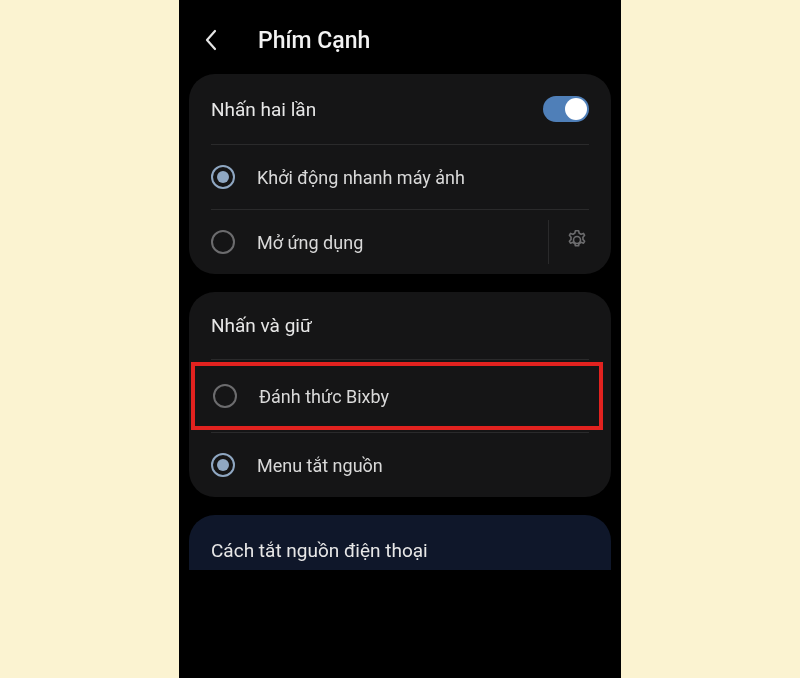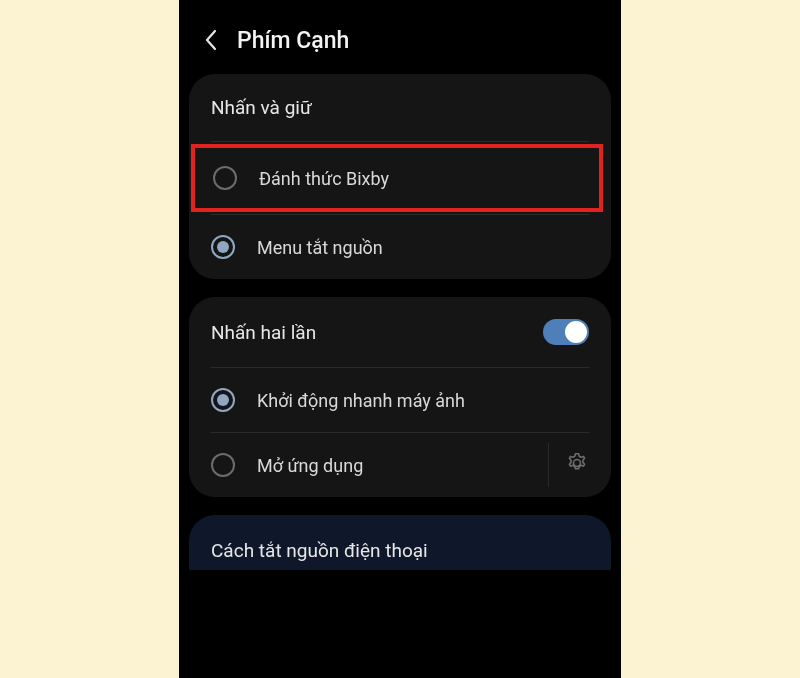--- a/index.html
+++ b/index.html
@@ -17,20 +17,21 @@
     background: #000000;
     margin-top: 0;
     padding-top: 6px;
   }
 
   .header {
     display: flex;
     align-items: center;
     height: 68px;
     padding: 0 16px 0 24px;
+    gap: 21px;
   }
   .back-icon {
     color: #e5e5e5;
     margin-right: 18px;
     display: flex;
     align-items: center;
   }
   .page-title {
     color: #f3f3f3;
     font-size: 23px;
@@ -153,42 +154,20 @@
 
 <div class="phone">
 
   <div class="header">
     <span class="back-icon">
       <svg width="16" height="24" viewBox="0 0 16 24">
         <polyline points="12,3 4,12 12,21" fill="none" stroke="currentColor" stroke-width="2.2" stroke-linecap="round" stroke-linejoin="round"></polyline>
       </svg>
     </span>
     <div class="page-title">Phím Cạnh</div>
-  </div>
-
-  <div class="card">
-    <div class="section-header">
-      <div class="section-title">Nhấn và giữ</div>
-    </div>
-    <div class="thin-sep"></div>
-
-    <div class="highlight-box">
-      <div class="option-row">
-        <div class="radio"></div>
-        <div class="option-label">Đánh thức Bixby</div>
-      </div>
-    </div>
-    <div class="thin-sep" style="margin-top:2px"></div>
-
-    <div class="option-row">
-      <div class="radio selected">
-          <div class="dot"></div>
-        </div>
-      <div class="option-label">Menu tắt nguồn</div>
-    </div>
   </div>
 
   <div class="card">
     <div class="section-header">
       <div class="section-title">Nhấn hai lần</div>
       <div class="toggle">
         <div class="knob"></div>
       </div>
     </div>
     <div class="thin-sep"></div>
@@ -207,17 +186,39 @@
       <div class="gear-divider"></div>
       <span class="gear-icon">
         <svg width="24" height="24" viewBox="0 0 24 24">
           <path fill="none" stroke="currentColor" stroke-width="1.6" stroke-linejoin="round" d="M12 8.5 A3.5 3.5 0 1 0 12 15.5 A3.5 3.5 0 1 0 12 8.5 Z
                M12 2.8 l1.6 0 l0.6 2.4 a7 7 0 0 1 1.9 1.1 l2.4 -0.9 l1.1 1.9 l-1.7 1.9 a7 7 0 0 1 0 2.2 l1.7 1.9 l-1.1 1.9 l-2.4 -0.9 a7 7 0 0 1 -1.9 1.1 l-0.6 2.4 l-1.6 0 l-1.6 0 l-0.6 -2.4 a7 7 0 0 1 -1.9 -1.1 l-2.4 0.9 l-1.1 -1.9 l1.7 -1.9 a7 7 0 0 1 0 -2.2 l-1.7 -1.9 l1.1 -1.9 l2.4 0.9 a7 7 0 0 1 1.9 -1.1 l0.6 -2.4 Z"></path>
         </svg>
       </span>
     </div>
   </div>
 
+  <div class="card">
+    <div class="section-header">
+      <div class="section-title">Nhấn và giữ</div>
+    </div>
+    <div class="thin-sep"></div>
+
+    <div class="highlight-box">
+      <div class="option-row">
+        <div class="radio"></div>
+        <div class="option-label">Đánh thức Bixby</div>
+      </div>
+    </div>
+    <div class="thin-sep" style="margin-top:2px"></div>
+
+    <div class="option-row">
+      <div class="radio selected">
+          <div class="dot"></div>
+        </div>
+      <div class="option-label">Menu tắt nguồn</div>
+    </div>
+  </div>
+
   <div class="footer">
     <div class="section-title">Cách tắt nguồn điện thoại</div>
   </div>
 
 </div>
 
 </body></html>

